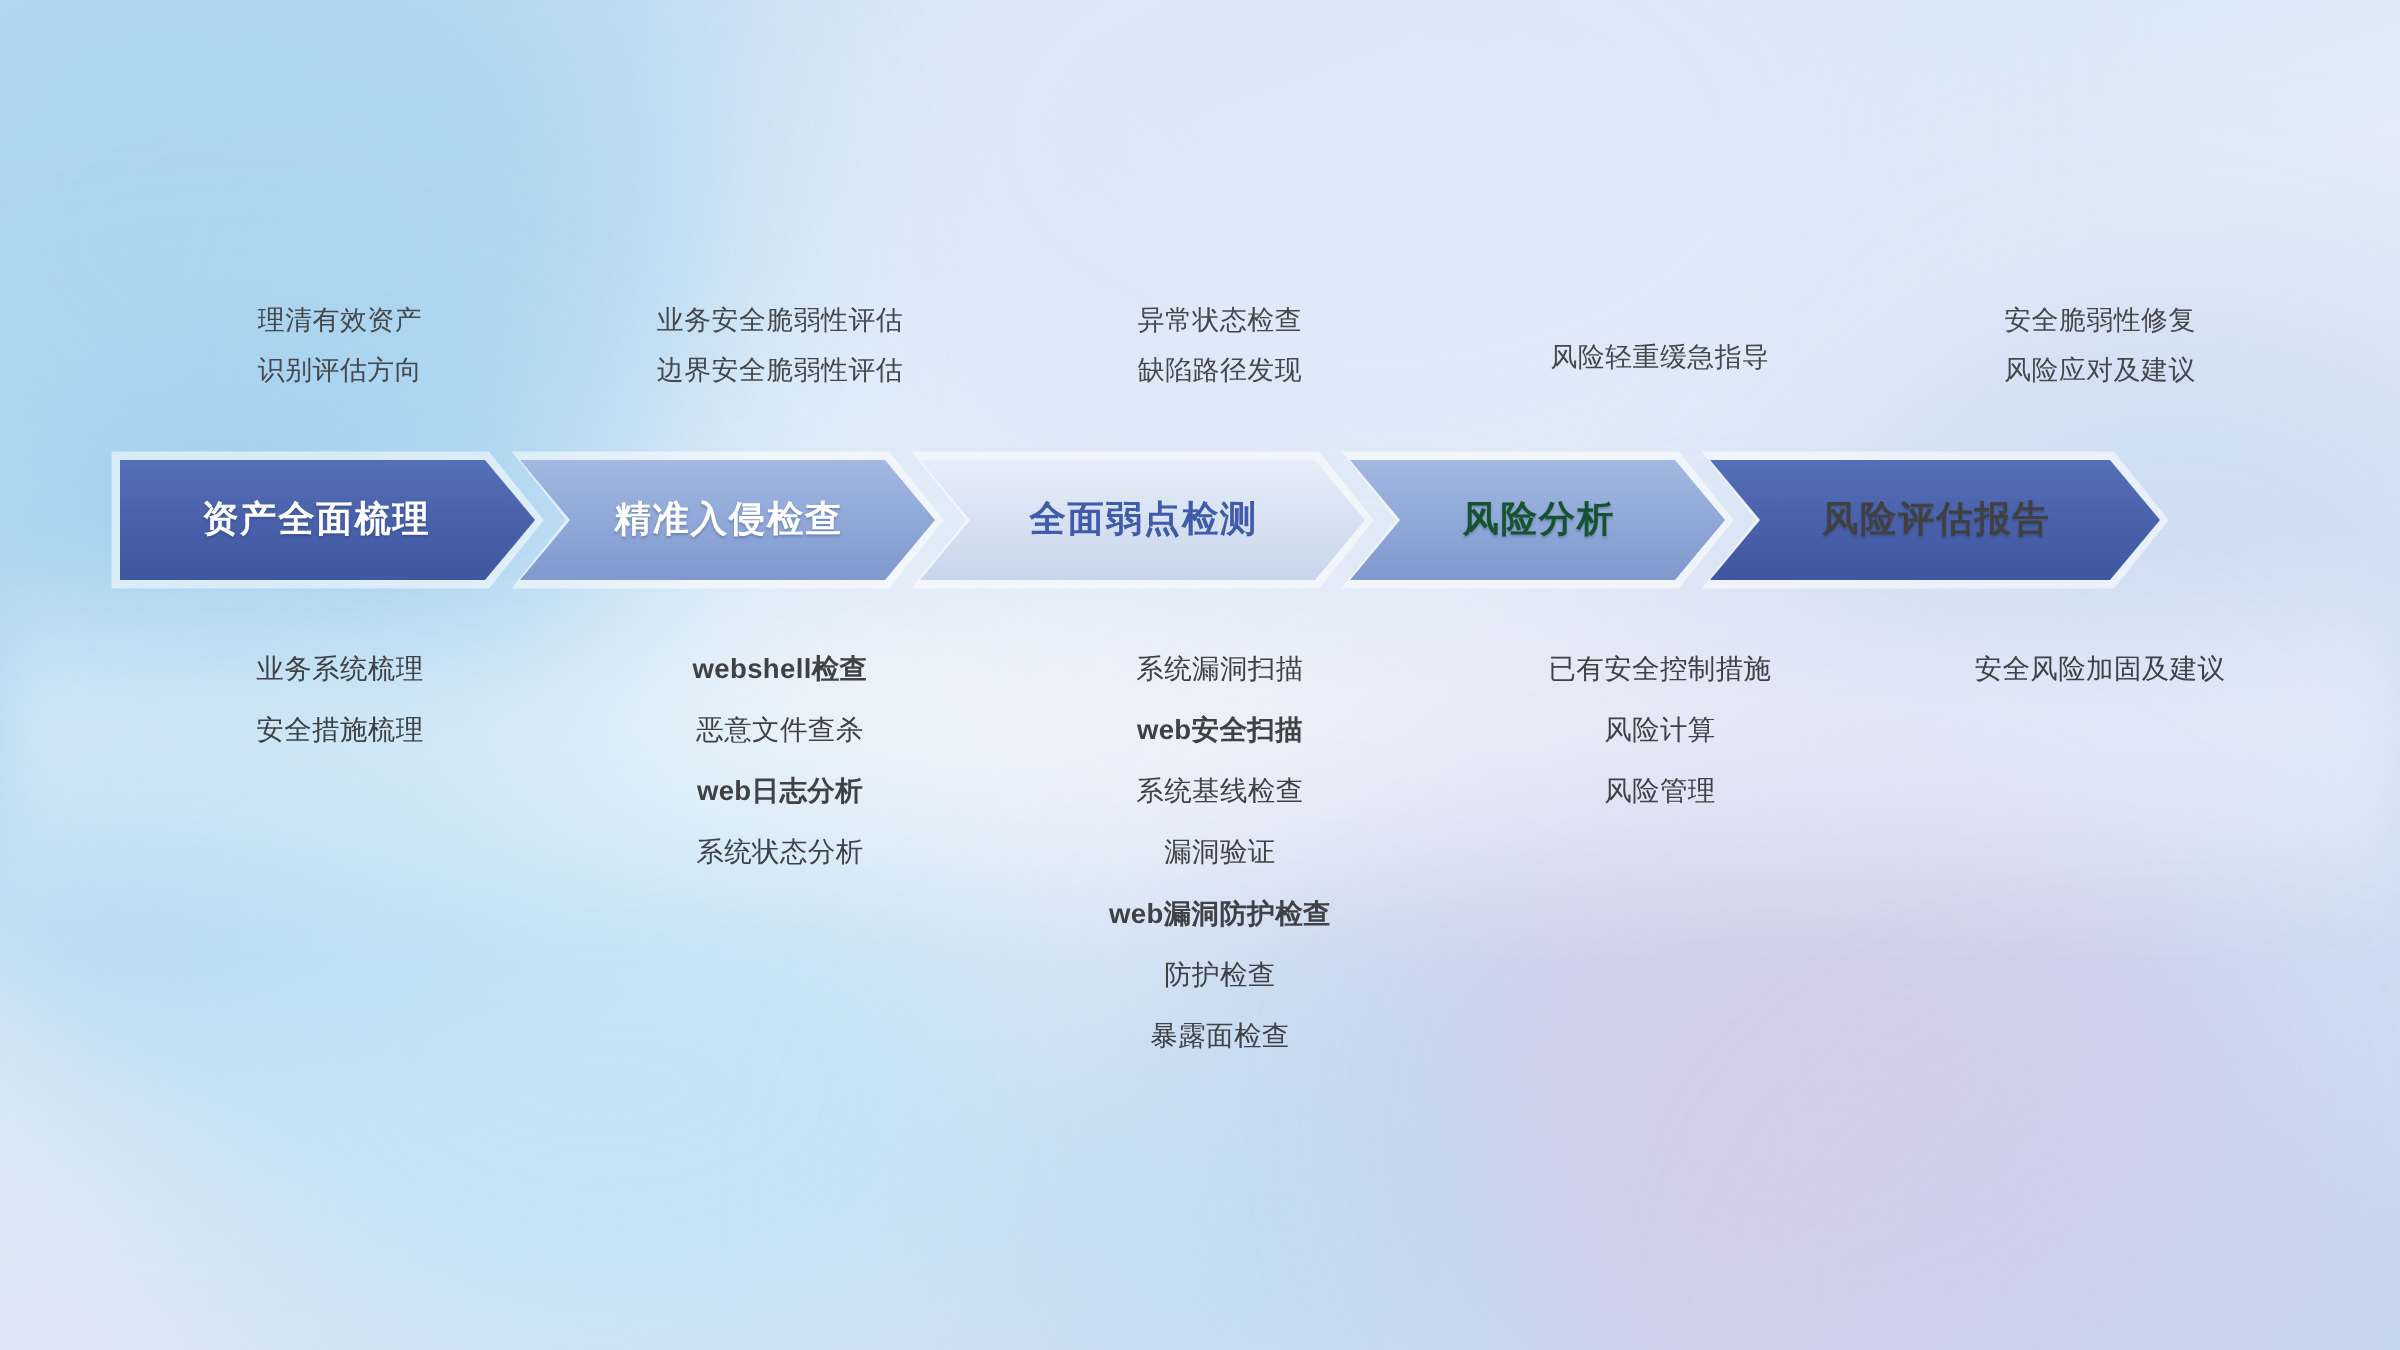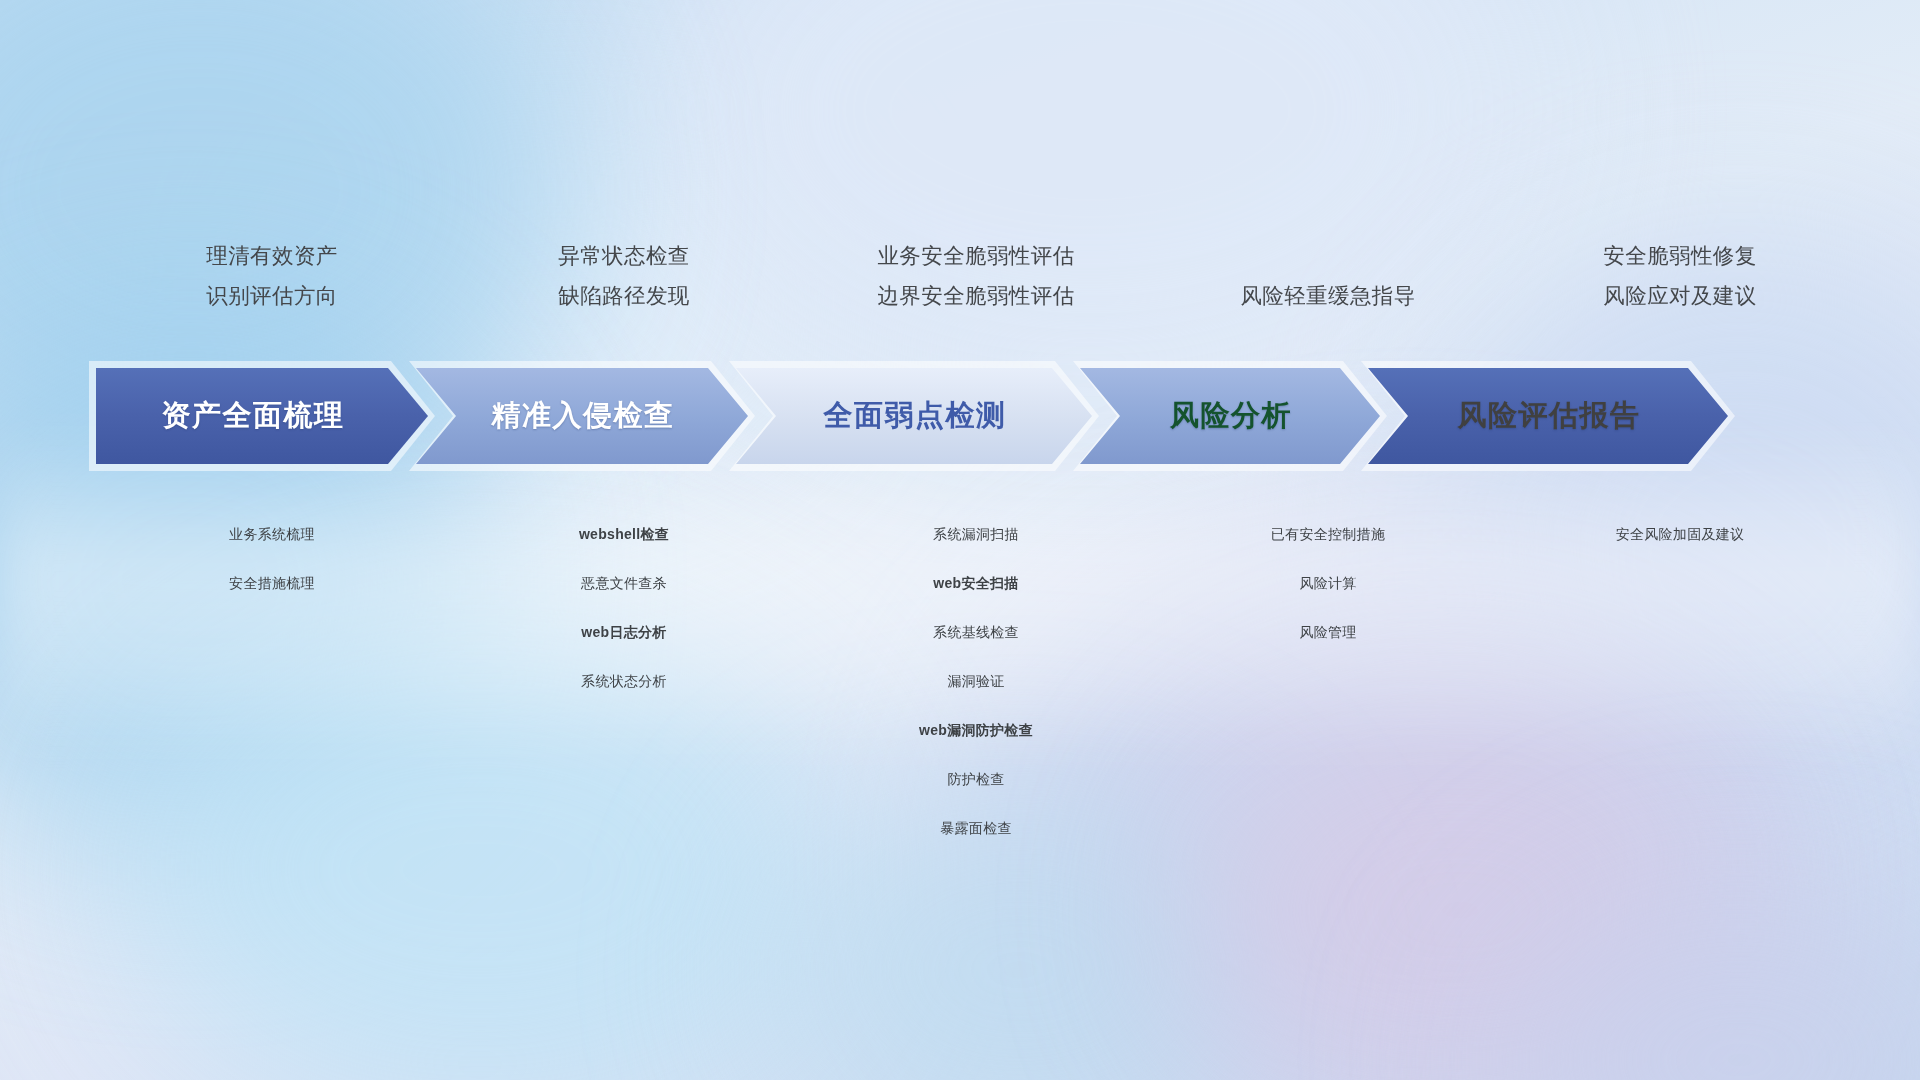--- a/index.html
+++ b/index.html
@@ -36,21 +36,21 @@
   }
 
   
   #root { position:relative; z-index:2; width:1920px; height:1080px; }
 
   .columns {
     position:absolute; left:96px; top:0; width:1760px; height:1080px;
   }
 
   
-  .topnotes { position:absolute; left:0; top:236px; width:1760px; display:flex;align-items:flex-end; }
+  .topnotes { position:absolute; left:0; top:236px; width:1760px; display:flex; }
   .topcol { flex:1; text-align:center; }
   .topcol .line { font-size:21.5px; color:#44474b; line-height:40px; letter-spacing:.4px; }
 
   
   .topcol.c4 { padding-top:30px; }
 
   
   .band { position:absolute; left:0; top:368px; width:1760px; height:96px;padding-left:32px; }
   .chev {
     position:absolute; top:0; height:96px;
@@ -79,21 +79,21 @@
     position:absolute; left:-7px; right:-7px; top:-7px; bottom:-7px;
     background:rgba(255,255,255,.55);
     z-index:0;
   }
   .chev.first .edge { clip-path:polygon(0 0, calc(100% - 44px) 0, 100% 50%, calc(100% - 44px) 100%, 0 100%); }
   .chev.mid .edge, .chev.last .edge { clip-path:polygon(0 0, calc(100% - 44px) 0, 100% 50%, calc(100% - 44px) 100%, 0 100%, 44px 50%); }
 
   
   .botnotes { position:absolute; left:0; top:510px; width:1760px; display:flex; align-items:flex-start; }
   .botcol { flex:1; text-align:center; }
-  .botcol .line { font-size:14px; color:#3e4246; line-height:49px; letter-spacing:.3px; }
+  .botcol .line { font-size:22px; color:#3e4246; line-height:49px; letter-spacing:.3px; }
   .botcol .line.strong { font-weight:bold; }
 
   
   .footer {
     position:absolute; left:98px; top:876px; width:1560px;
     font-size:19px; line-height:31px; color:#9aa6bd; letter-spacing:.2px;
   }
   .footer .p2 { display:block; }
 </style>
 </head>
@@ -115,27 +115,27 @@
 </div>
 
 <div id="root">
   <div class="columns">
 
     <div class="topnotes">
       <div class="topcol c0">
         <div class="line">理清有效资产</div>
         <div class="line">识别评估方向</div>
       </div>
+      <div class="topcol c2">
+        <div class="line">业务安全脆弱性评估</div>
+        <div class="line">边界安全脆弱性评估</div>
+      </div>
       <div class="topcol c1">
         <div class="line">异常状态检查</div>
         <div class="line">缺陷路径发现</div>
-      </div>
-      <div class="topcol c2">
-        <div class="line">业务安全脆弱性评估</div>
-        <div class="line">边界安全脆弱性评估</div>
       </div>
       <div class="topcol c4">
         <div class="line">风险轻重缓急指导</div>
       </div>
       <div class="topcol c3">
         <div class="line">安全脆弱性修复</div>
         <div class="line">风险应对及建议</div>
       </div>
     </div>
 

